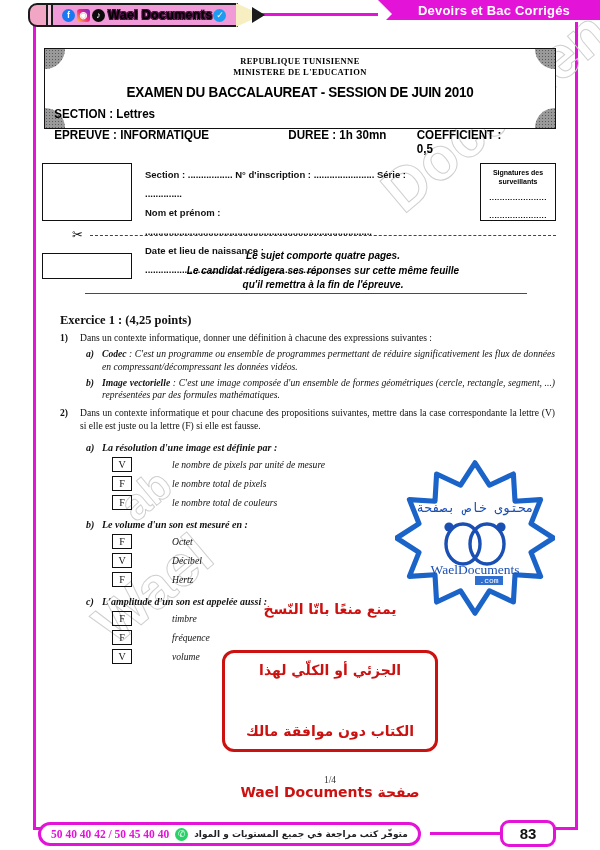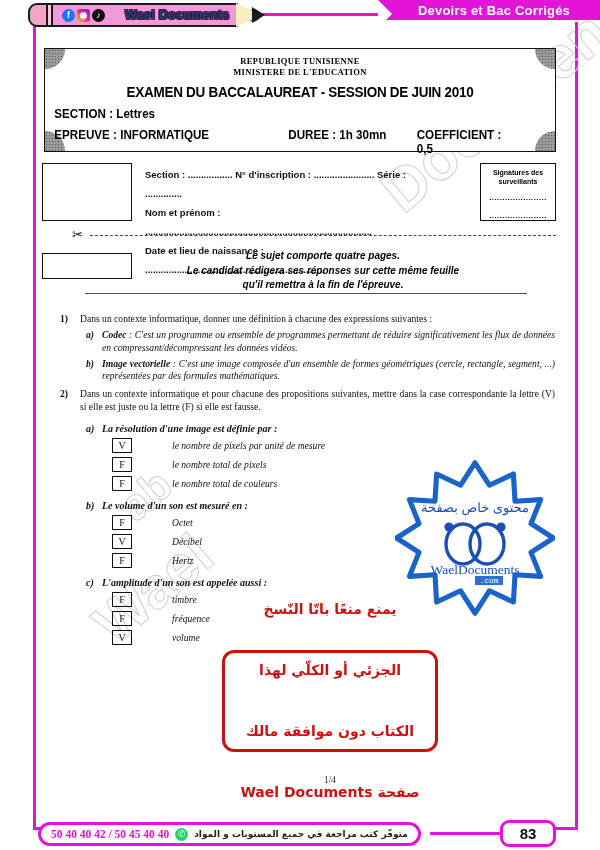--- a/index.html
+++ b/index.html
@@ -81,25 +81,25 @@
     width: 13px; height: 13px; border-radius: 3px;
     display: inline-flex; align-items: center; justify-content: center;
     font-size: 9px; color: #fff; font-weight: bold; margin-right: 2px;
     font-family: "Liberation Sans", sans-serif;
   }
   .soc-fb { background: #1877f2; border-radius: 50%; }
   .soc-ig { background: linear-gradient(45deg,#f9ce34,#ee2a7b,#6228d7); }
   .soc-tt { background: #0b0b0b; border-radius: 50%; }
   .pencil-text {
     font-family: "Liberation Sans", sans-serif;
-    font-weight: bold; font-size: 12.5px; color: #0c4a6e;
+    font-weight: bold; font-size: 12.5px; color: #000000;
     letter-spacing: .3px; white-space: nowrap;
     text-shadow: -1px -1px 0 #4a0d3f, 1px -1px 0 #4a0d3f,
                  -1px 1px 0 #4a0d3f, 1px 1px 0 #4a0d3f;
-    margin: 0 18px;
+    margin: 0 1px;
   }
   .verified {
     width: 13px; height: 13px; border-radius: 50%;
     background: #1d9bf0; color: #fff; font-size: 9px;
     display: inline-flex; align-items: center; justify-content: center;
     font-family: "Liberation Sans", sans-serif;
   }
 
   .banner-line {
     position: absolute; left: 262px; top: 13px;
@@ -124,21 +124,21 @@
     letter-spacing: .2px; padding-left: 10px;
   }
   .banner-drop {
     position: absolute; left: 575px; top: 28px;
     width: 3px; height: 10px; background: #e313d8;
   }
 
   
   .exam-box {
     position: absolute; left: 44px; top: 48px;
-    width: 512px; height: 104px;
+    width: 512px; height: 81px;
     border: 1.5px solid #111;
     background: #fff;
   }
   .corner {
     position: absolute; width: 20px; height: 20px;
     background: #9a9a9a;
     background-image: radial-gradient(#5a5a5a 32%, transparent 33%);
     background-size: 3px 3px;
   }
   .corner-tl { left: 0; top: 0; border-radius: 0 0 100% 0; }
@@ -259,21 +259,21 @@
 
   
   .badge {
     position: absolute; left: 395px; top: 458px;
     width: 160px; height: 160px;
   }
   .badge svg { width: 100%; height: 100%; }
   .badge-ar {
     position: absolute; left: 0; top: 42px; width: 160px;
     text-align: center; font-size: 13px; color: #1a4fb4;
-    font-family: Liberation Sans, sans-serif; direction: rtl;
+    font-family: Liberation Mono, monospace; direction: rtl;
   }
   .badge-name {
     position: absolute; left: 0; top: 104px; width: 160px;
     text-align: center; font-size: 13.5px; color: #1a4fb4;
     font-family: "Liberation Serif", serif; font-weight: normal;
   }
   .badge-com {
     position: absolute; left: 14px; top: 118px; width: 160px;
     text-align: center; font-size: 8px; color: #ffffff;
     font-family: Liberation Mono, monospace;
@@ -441,20 +441,21 @@
 <div class="inst-box"></div>
 <div class="inst-text">
   <div>Le sujet comporte quatre pages.</div>
   <div>Le candidat rédigera ses réponses sur cette même feuille</div>
   <div>qu'il remettra à la fin de l'épreuve.</div>
 </div>
 <div class="rule"></div>
 
 <div class="content">
 
+  <div class="ex-title">Exercice 1 : (4,25 points)</div>
 
   <div class="q-row">
     <span class="q-num">1)</span>
     <span class="q-body">Dans un contexte informatique, donner une définition à chacune des expressions suivantes :</span>
   </div>
 
   <div class="sub-row">
     <span class="sub-let">a)</span>
     <span class="sub-body"><b>Codec</b><span> :  C'est  un  programme  ou  ensemble  de  programmes  permettant  de  réduire significativement les flux de données en compressant/décompressant les données vidéos.</span></span>
   </div>

